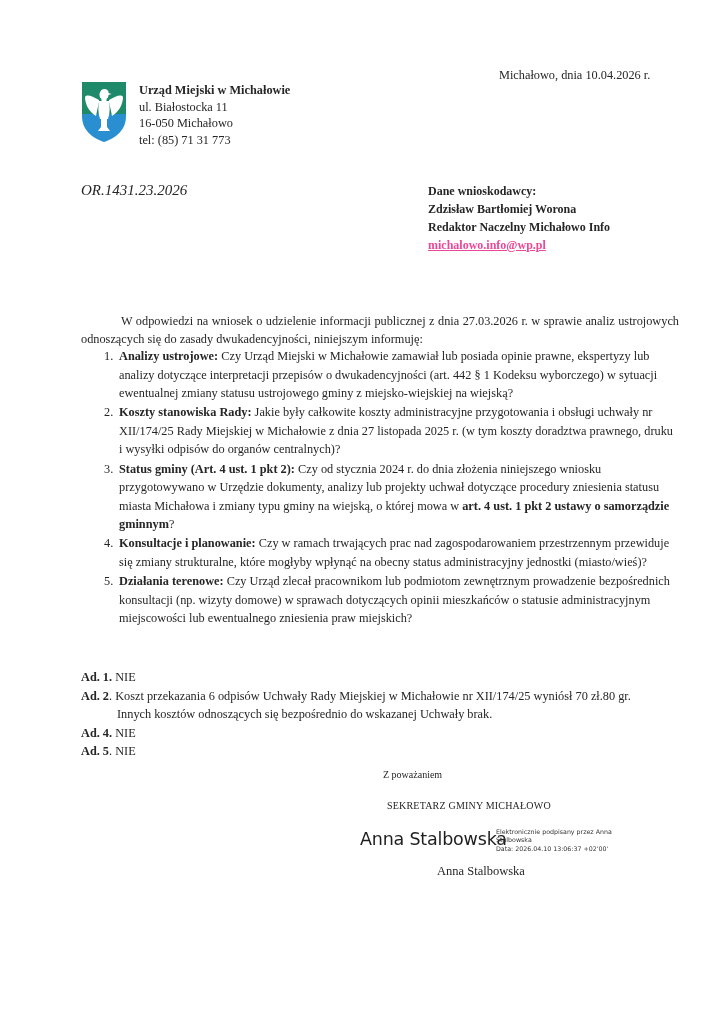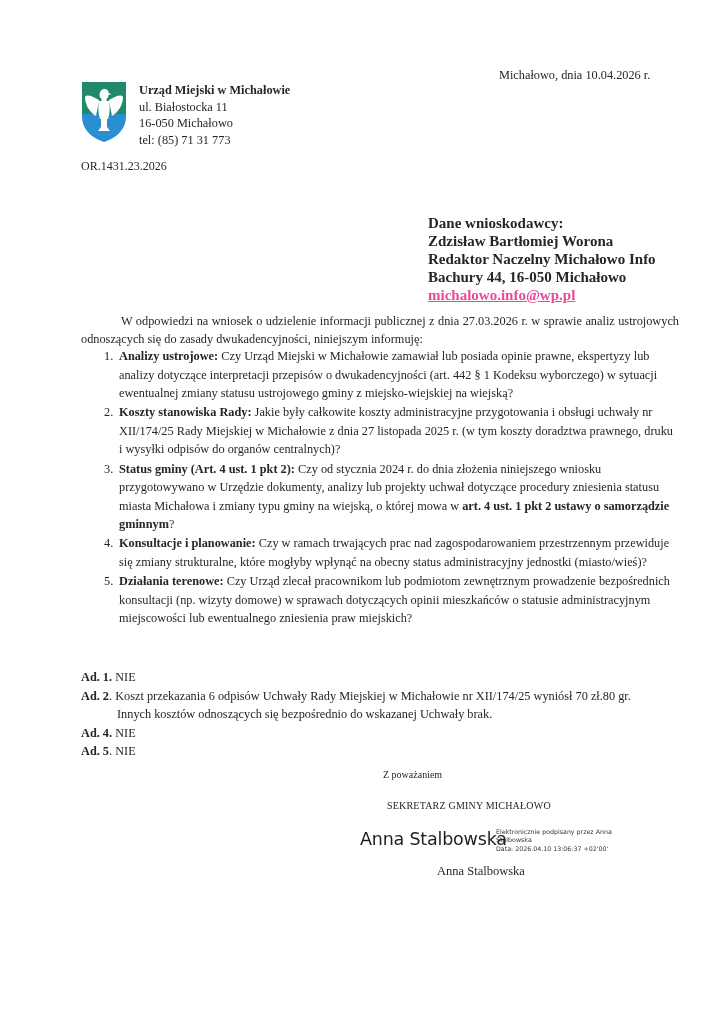--- a/index.html
+++ b/index.html
@@ -9,24 +9,24 @@
       font-size: 12.3px;
     }
     .abs { position: absolute; }
     .b { font-weight: bold; margin-top: 44px; }
 
     
     #crest { left: 80px; top: 80px; width: 48px; height: 64px; }
     #office { left: 139px; top: 82px; line-height: 16.5px; font-size: 12.3px; }
     #office .name { font-weight: bold; }
     #date { left: 484px; top: 68px; font-size: 12.3px; margin-left: 15px; }
-    #refno { left: 81px; top: 159px; font-size: 12px; }
+    #refno { left: 81px; top: 182px; font-size: 15px; font-style: italic; }
 
     
-    #applicant { left: 428px; top: 182px; line-height: 18px; font-weight: bold; font-size: 15px; margin-top: 32px; }
+    #applicant { left: 428px; top: 182px; line-height: 18px; font-weight: bold; font-size: 12px; }
     #applicant a { color: #ec4899; text-decoration: underline; }
 
     
     #intro { left: 81px; top: 312px; width: 598px; line-height: 18px; text-align: justify; }
     #intro .first { text-indent: 40px; }
     #questions { left: 97px; top: 347px; width: 580px; margin: 0; padding: 0; list-style: none; }
     #questions li { position: relative; padding-left: 22px; line-height: 18.6px; margin-bottom: 0.5px; }
     #questions li .num { position: absolute; left: 7px; top: 0; }
 
     #answers { left: 81px; top: 668px; width: 600px; line-height: 18.6px; }
@@ -70,21 +70,20 @@
   <div>16-050 Michałowo</div>
   <div>tel: (85) 71 31 773</div>
 </div>
 <div id="date" class="abs">Michałowo, dnia 10.04.2026 r.</div>
 <div id="refno" class="abs">OR.1431.23.2026</div>
 
 <div id="applicant" class="abs">
   <div>Dane wnioskodawcy:</div>
   <div>Zdzisław Bartłomiej Worona</div>
   <div>Redaktor Naczelny Michałowo Info</div>
-  <div>Bachury 44, 16-050 Michałowo</div>
   <div><a title="michalowo.info@wp.pl">michalowo.info@wp.pl</a></div>
 </div>
 
 <div id="intro" class="abs">
   <div class="first">W odpowiedzi na wniosek o udzielenie informacji publicznej z dnia 27.03.2026 r. w sprawie analiz ustrojowych odnoszących się do zasady dwukadencyjności, niniejszym informuję:</div>
 </div>
 
 <ol id="questions" class="abs">
   <li>
     <span class="num">1.</span>

